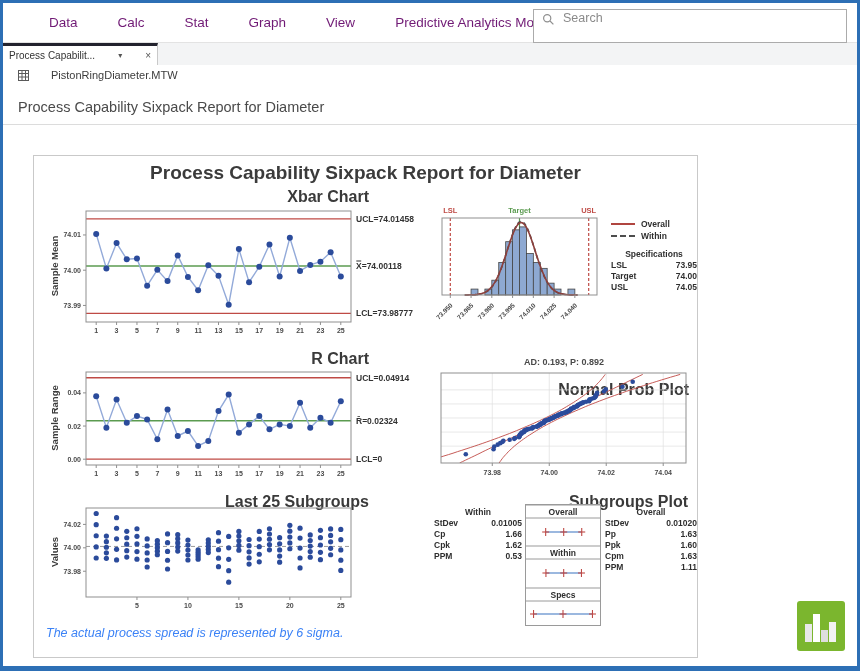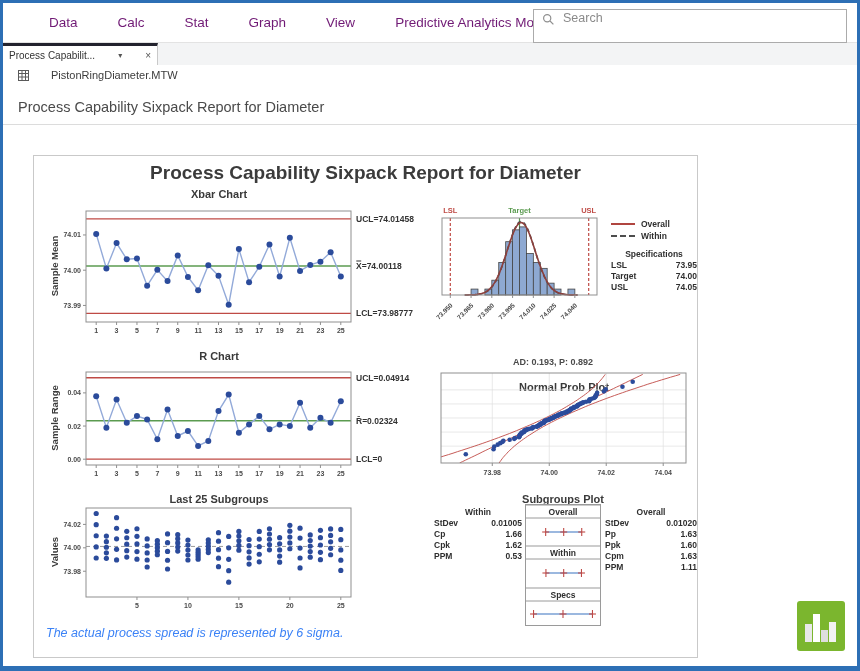--- a/index.html
+++ b/index.html
@@ -25,21 +25,21 @@
   
   .wsrow{position:absolute;left:15px;top:66px;display:flex;align-items:center;gap:22px;
     font-size:11px;color:#3c3c3c;}
   .page-title{position:absolute;left:15px;top:96px;font-size:14.5px;color:#4a4a4a;}
   .rule{position:absolute;left:0;right:0;top:121px;border-top:1px solid #dcdcdc;}
   
   .report{position:absolute;left:30px;top:152px;width:665px;height:503px;border:1px solid #c9c9c9;
     background:#fff;}
   .rtitle{position:absolute;left:0;top:6px;width:100%;text-align:center;font-size:19px;
     font-weight:bold;color:#3b3b3b;}
-  .ctitle{position:absolute;text-align:center;font-size:11px;font-weight:bold;color:#3a3a3a;}
+  .ctitle{position:absolute;text-align:right;font-size:16px;font-weight:bold;color:#3a3a3a;}
   .csub{position:absolute;text-align:center;font-size:9px;font-weight:600;color:#4a4a4a;}
   .ylab{position:absolute;width:120px;height:14px;text-align:center;font-size:9.5px;font-weight:bold;
     color:#3a3a3a;transform:rotate(-90deg);}
   .xlab{position:absolute;text-align:center;font-size:9.5px;font-weight:bold;color:#3a3a3a;}
   .csvg{position:absolute;}
   .statblock{position:absolute;font-size:8.5px;line-height:11px;color:#2f2f2f;font-weight:600;}
   .statblock .hdr{text-align:center;}
   .srow{display:flex;justify-content:space-between;}
   .legend-row{display:flex;align-items:center;gap:6px;height:12px;}
   .legline{display:inline-block;width:24px;height:0;}
@@ -307,21 +307,21 @@
         <line x1="281.4230769230769" x2="281.4230769230769" y1="100" y2="103" stroke="#8f8f8f"></line>
         <text x="281.4230769230769" y="111" text-anchor="middle" style="font-family:&quot;Liberation Sans&quot;,&quot;DejaVu Sans&quot;,sans-serif;font-weight:bold;font-size:7px;fill:#4a4a4a;">23</text>
         <line x1="301.8076923076923" x2="301.8076923076923" y1="100" y2="103" stroke="#8f8f8f"></line>
         <text x="301.8076923076923" y="111" text-anchor="middle" style="font-family:&quot;Liberation Sans&quot;,&quot;DejaVu Sans&quot;,sans-serif;font-weight:bold;font-size:7px;fill:#4a4a4a;">25</text>
         <text x="317" y="15.735828877005346" style="font-family:&quot;Liberation Sans&quot;,&quot;DejaVu Sans&quot;,sans-serif;font-weight:bold;font-size:8.5px;fill:#333;font-weight:600;">UCL=0.04914</text>
         <text x="317" y="58.671657754010695" style="font-family:&quot;Liberation Sans&quot;,&quot;DejaVu Sans&quot;,sans-serif;font-weight:bold;font-size:8.5px;fill:#333;font-weight:600;">R̄=0.02324</text>
         <text x="317" y="97.19786096256685" style="font-family:&quot;Liberation Sans&quot;,&quot;DejaVu Sans&quot;,sans-serif;font-weight:bold;font-size:8.5px;fill:#333;font-weight:600;">LCL=0</text>
       </svg>
 
     <div class="ctitle" style="left:405px;top:201px;width:250px;margin-top:24px;">Normal Prob Plot</div>
-    <div class="csub" style="left:394px;top:201px;width:250px;">AD: 0.193, P: 0.892</div>
+    <div class="csub" style="left:405px;top:201px;width:250px;">AD: 0.193, P: 0.892</div>
     <svg id="svg-prob" class="csvg" style="left:400px;top:213px;" width="262" height="118">
         <line x1="58.27906976744468" x2="58.27906976744468" y1="4" y2="94" stroke="#dedede" stroke-width="0.7"></line>
         <line x1="115.25581395348084" x2="115.25581395348084" y1="4" y2="94" stroke="#dedede" stroke-width="0.7"></line>
         <line x1="172.232558139517" x2="172.232558139517" y1="4" y2="94" stroke="#dedede" stroke-width="0.7"></line>
         <line x1="229.20930232559363" x2="229.20930232559363" y1="4" y2="94" stroke="#dedede" stroke-width="0.7"></line>
         <line x1="7" x2="252" y1="77.125" y2="77.125" stroke="#dedede" stroke-width="0.7"></line>
         <line x1="7" x2="252" y1="63.0625" y2="63.0625" stroke="#dedede" stroke-width="0.7"></line>
         <line x1="7" x2="252" y1="49" y2="49" stroke="#dedede" stroke-width="0.7"></line>
         <line x1="7" x2="252" y1="34.9375" y2="34.9375" stroke="#dedede" stroke-width="0.7"></line>
         <line x1="7" x2="252" y1="20.875" y2="20.875" stroke="#dedede" stroke-width="0.7"></line>

